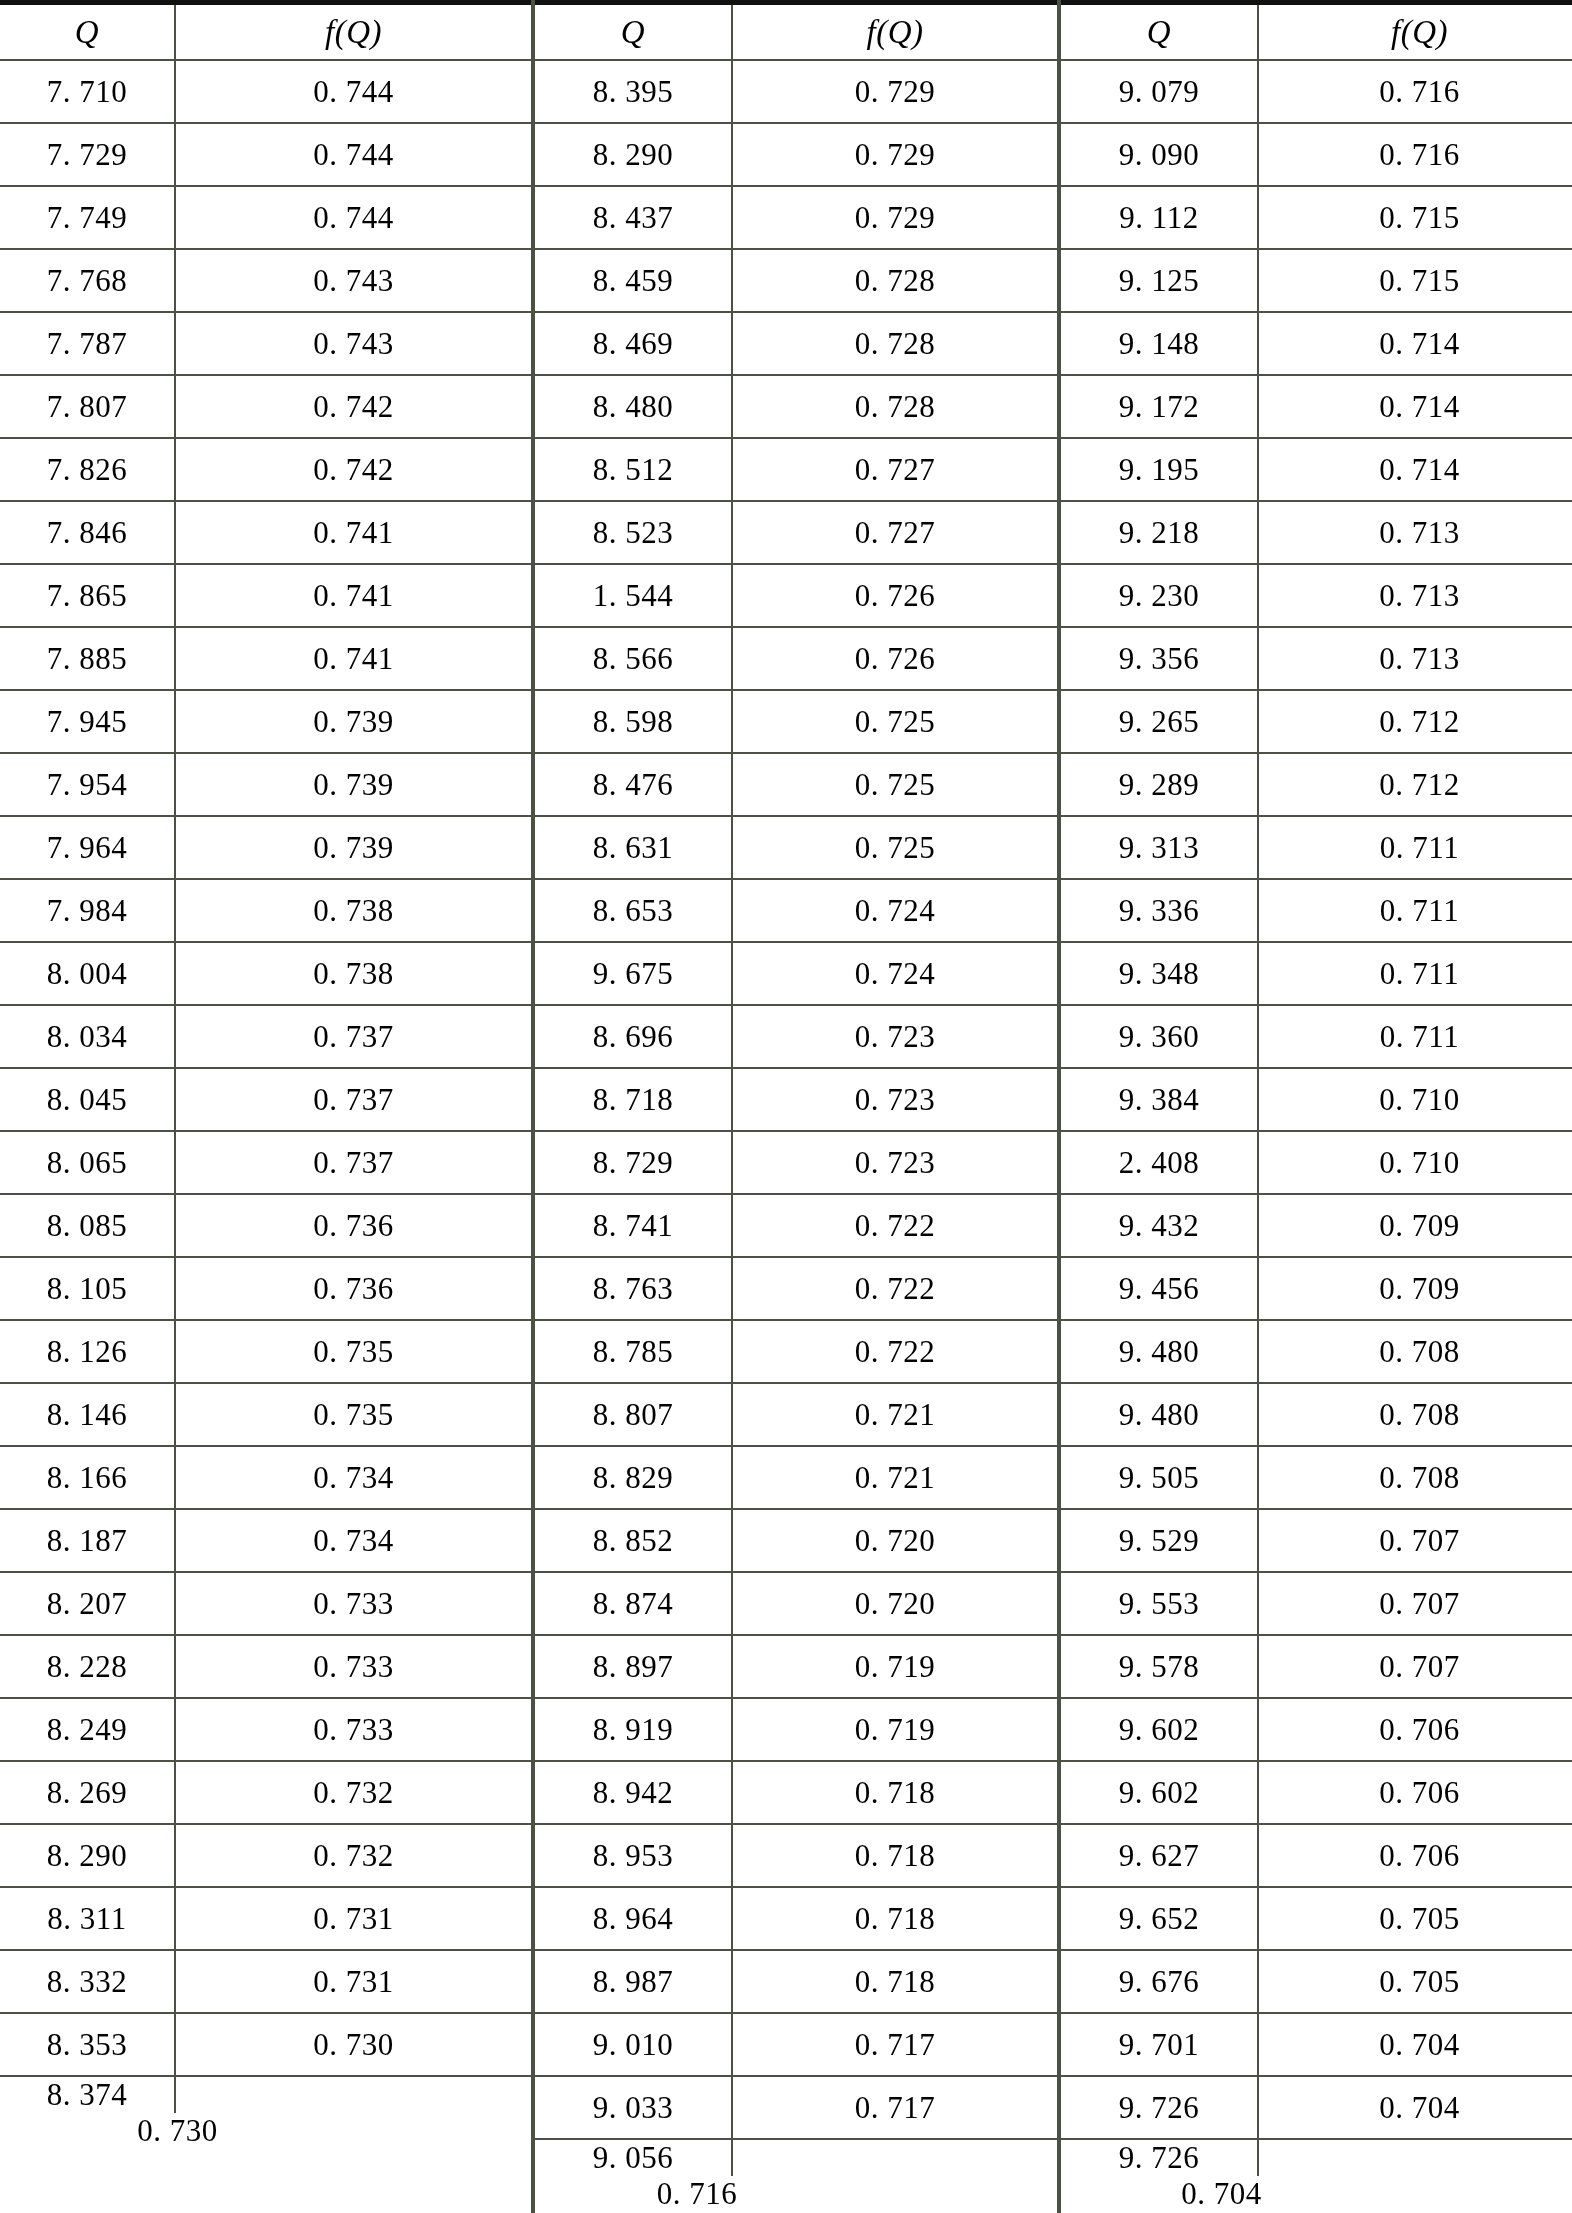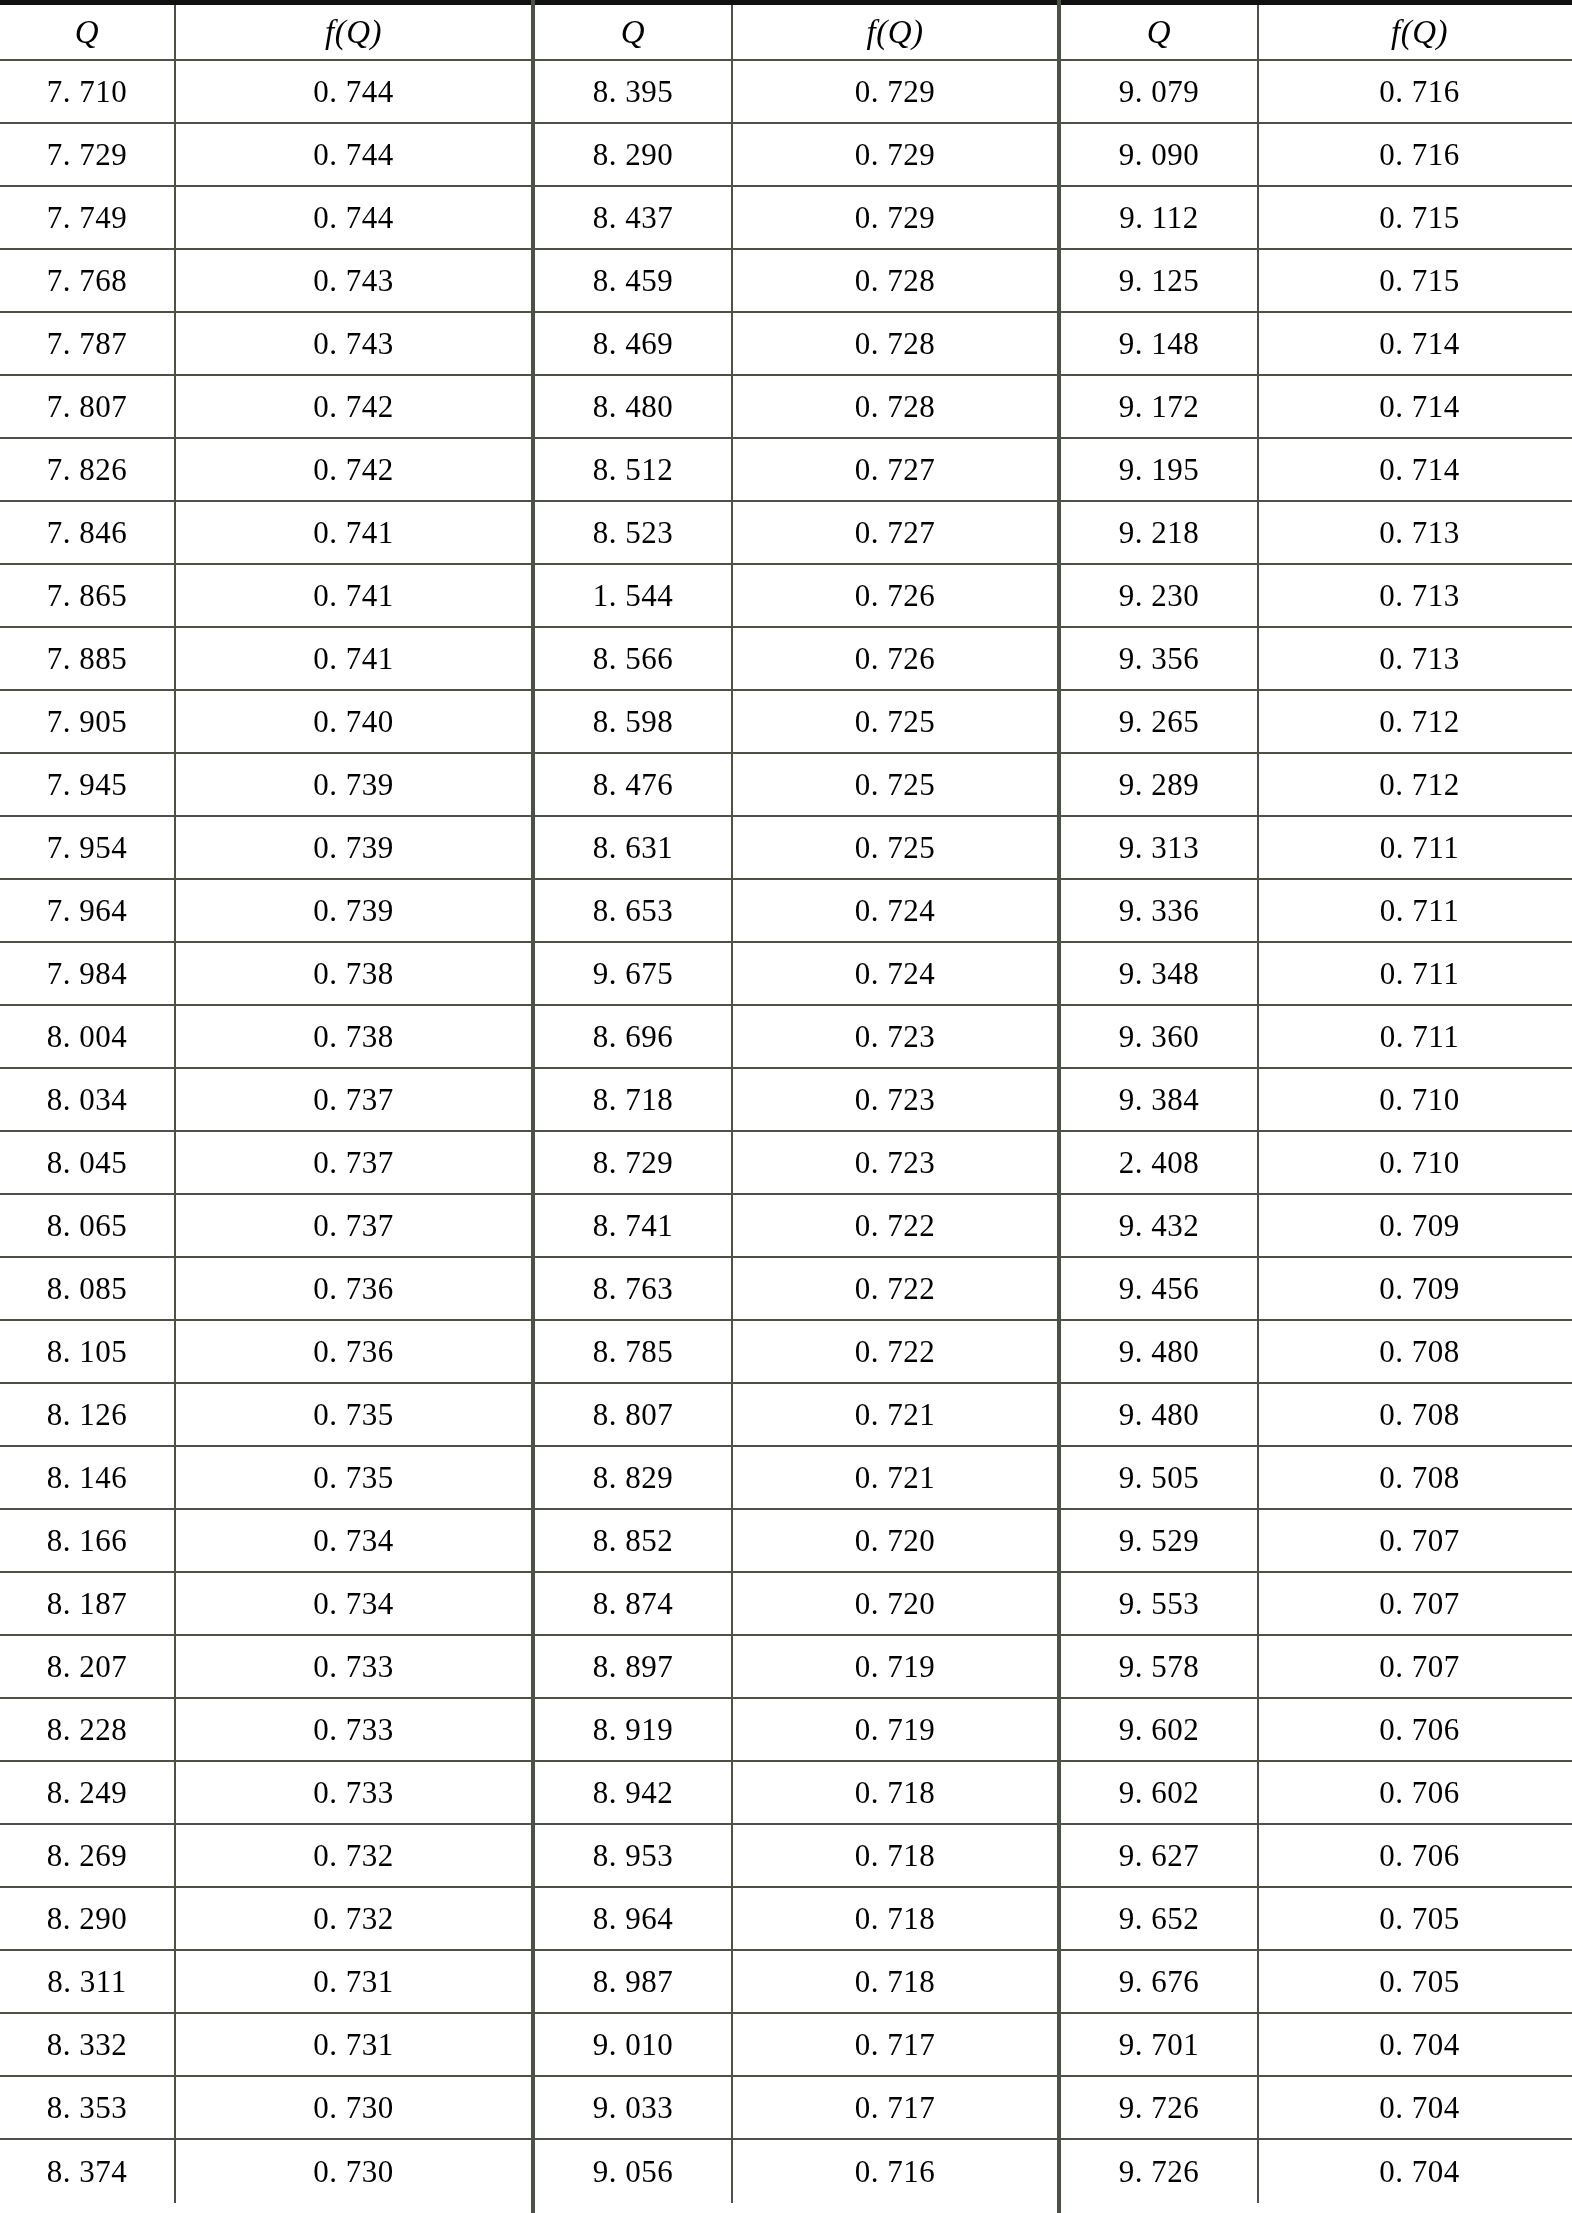--- a/index.html
+++ b/index.html
@@ -45,21 +45,21 @@
     padding-top: 5px;
     height: 2213px;
   }
 
   .row {
     display: flex;
     flex-direction: row;
     box-sizing: border-box;
     border-bottom: 2px solid #4c5146;
   }
-  .row.last { border-bottom: none; }
+  .row.last { border-bottom: none; flex-direction: column; }
 
   .head-row {
     height: 56px;
   }
   .data-row {
     height: 63px;
   }
 
   .cell {
     box-sizing: border-box;
@@ -129,24 +129,20 @@
       </div>
       <div class="row data-row">
         <div class="cell q">7. 865</div>
         <div class="cell fq">0. 741</div>
       </div>
       <div class="row data-row">
         <div class="cell q">7. 885</div>
         <div class="cell fq">0. 741</div>
       </div>
       <div class="row data-row">
-        <div class="cell q">7. 905</div>
-        <div class="cell fq">0. 740</div>
-      </div>
-      <div class="row data-row">
         <div class="cell q">7. 945</div>
         <div class="cell fq">0. 739</div>
       </div>
       <div class="row data-row">
         <div class="cell q">7. 954</div>
         <div class="cell fq">0. 739</div>
       </div>
       <div class="row data-row">
         <div class="cell q">7. 964</div>
         <div class="cell fq">0. 739</div>

